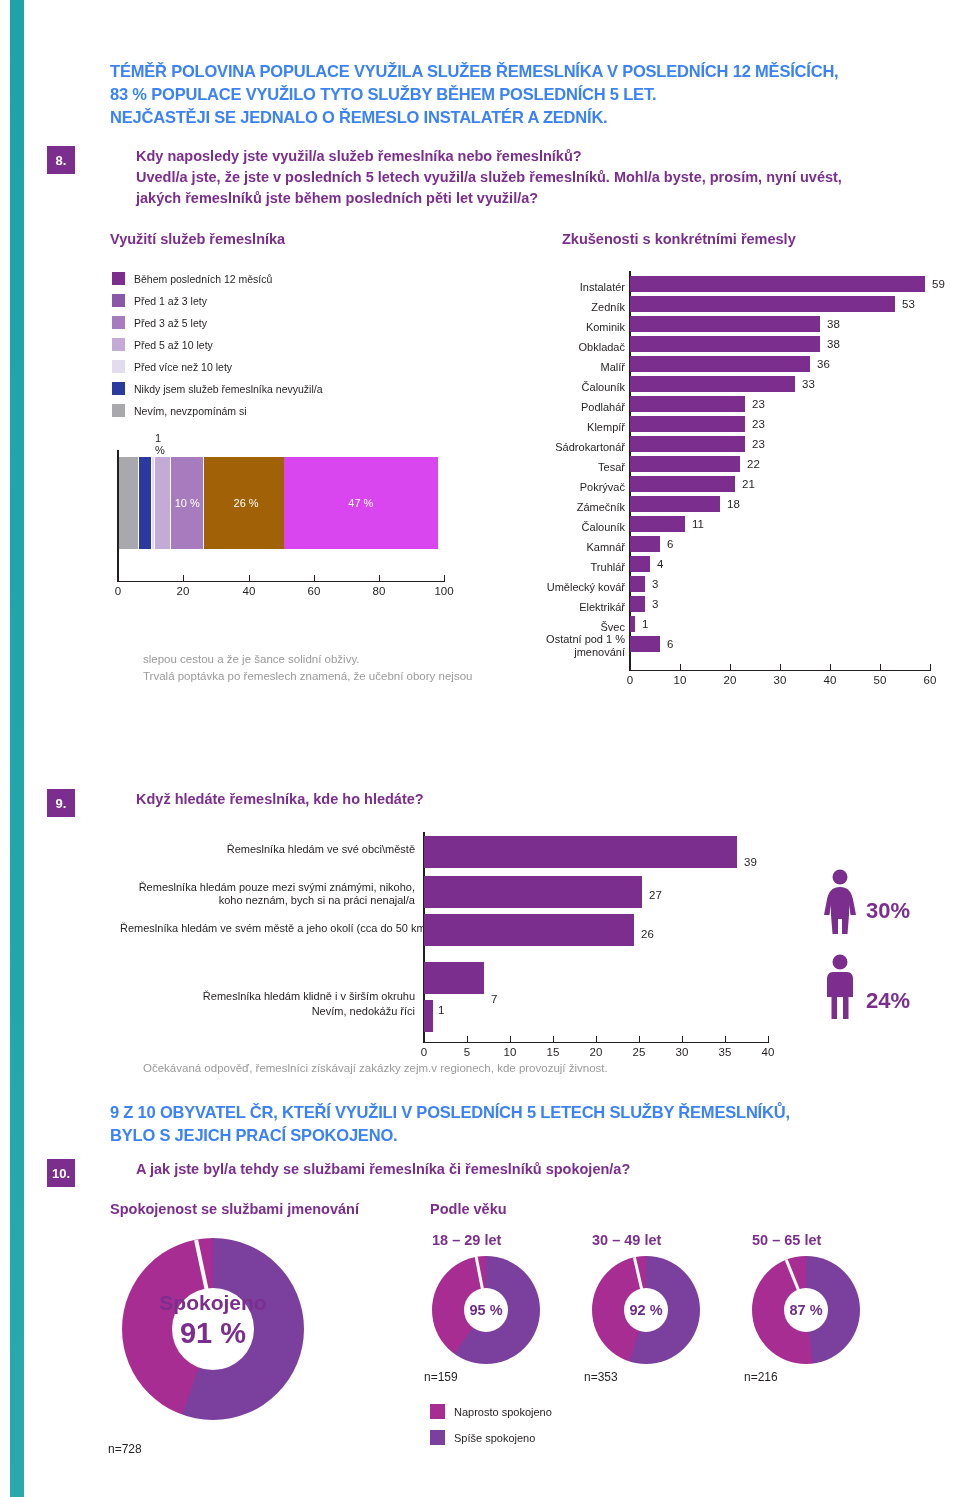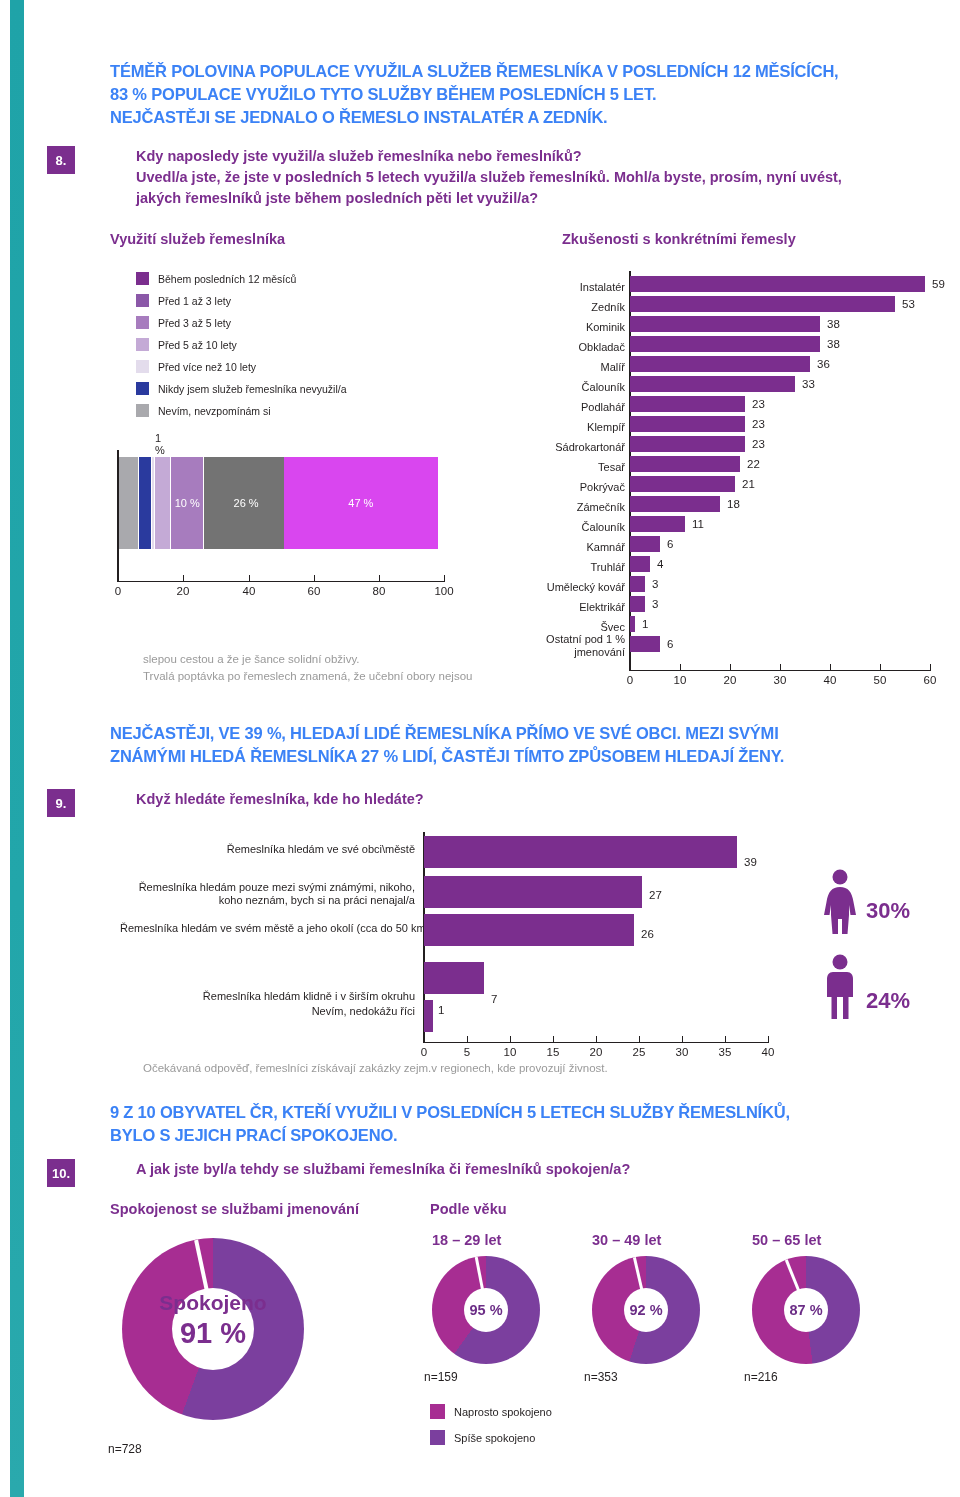--- a/index.html
+++ b/index.html
@@ -57,21 +57,20 @@
     font-size: 11.5px;
     line-height: 17px;
   }
 
   
   .legend-row {
     position: absolute;
     display: flex; align-items: center; gap: 9px;
     font-size: 10.5px; color: #231f20;
     white-space: nowrap;
-    margin-left: 24px;
   }
   .swatch { width: 13px; height: 13px; display: block; }
 
   
   .stack-wrap { position: absolute; }
   .seg {
     height: 100%;
     position: relative;
     display: flex; align-items: center; justify-content: center;
     color: #ffffff; font-size: 11px;
@@ -190,21 +189,21 @@
 
     <div class="outside-lbl" style="left:139px; top:532px; color:#ffffff;">4 %</div>
 
     <div class="axis-line-v" style="left:117px; top:450px; height:132px;"></div>
 
     <div class="seg seg-sep" style="position:absolute;left:119px;top:457px;width:19.6px;height:92px;background:#a9a9ad;"></div>
     <div class="seg seg-sep" style="position:absolute;left:138.6px;top:457px;width:13.1px;height:92px;background:#2a3a9e;"></div>
     <div class="seg seg-sep" style="position:absolute;left:151.7px;top:457px;width:3.3px;height:92px;background:#e3dcec;"></div>
     <div class="seg seg-sep" style="position:absolute;left:155px;top:457px;width:16.4px;height:92px;background:#c4aad6;"></div>
     <div class="seg seg-sep" style="position:absolute;left:171.4px;top:457px;width:32.7px;height:92px;background:#a77cbe;display:flex;align-items:center;justify-content:center;color:#fff;font-size:11px;">10 %</div>
-    <div class="seg seg-sep" style="position:absolute;left:204.1px;top:457px;width:85px;height:92px;background:#737373;display:flex;align-items:center;justify-content:center;color:#fff;font-size:11px;">26 %</div>
+    <div class="seg seg-sep" style="position:absolute;left:204.1px;top:457px;width:85px;height:92px;background:#a16207;display:flex;align-items:center;justify-content:center;color:#fff;font-size:11px;">26 %</div>
     <div class="seg" style="position:absolute;left:284px;top:457px;width:153.7px;height:92px;background:#d946ef;display:flex;align-items:center;justify-content:center;color:#fff;font-size:11px;">47 %</div>
 
     <div class="axis-line-h" style="left:117px; top:581px; width:328px;"></div>
     <div class="tick-v" style="left:118px; top:575px;"></div>
     <div class="tick-v" style="left:183px; top:575px;"></div>
     <div class="tick-v" style="left:249px; top:575px;"></div>
     <div class="tick-v" style="left:314px; top:575px;"></div>
     <div class="tick-v" style="left:379px; top:575px;"></div>
     <div class="tick-v" style="left:444px; top:575px;"></div>
 
@@ -311,24 +310,20 @@
 
     <div class="tick-lbl" style="left:630px; top:674px;">0</div>
     <div class="tick-lbl" style="left:680px; top:674px;">10</div>
     <div class="tick-lbl" style="left:730px; top:674px;">20</div>
     <div class="tick-lbl" style="left:780px; top:674px;">30</div>
     <div class="tick-lbl" style="left:830px; top:674px;">40</div>
     <div class="tick-lbl" style="left:880px; top:674px;">50</div>
     <div class="tick-lbl" style="left:930px; top:674px;">60</div>
   </div>
 
-  <div class="headline" style="left:110px; top:722px; width:845px;">
-    <div>NEJČASTĚJI, VE 39 %, HLEDAJÍ LIDÉ ŘEMESLNÍKA PŘÍMO VE SVÉ OBCI. MEZI SVÝMI</div>
-    <div>ZNÁMÝMI HLEDÁ ŘEMESLNÍKA 27 % LIDÍ, ČASTĚJI TÍMTO ZPŮSOBEM HLEDAJÍ ŽENY.</div>
-  </div>
 
   <div class="qbadge" style="left:47px; top:789px;">9.</div>
   <div class="qtext" style="left:110px; top:789px; width:700px;">Když hledáte řemeslníka, kde ho hledáte?</div>
 
   <div>
     <div class="axis-line-v" style="left:423px; top:832px; height:210px;"></div>
 
     <div class="hbar-cat" style="left:180px; top:843px; width:235px;">Řemeslníka hledám ve své obci\městě</div>
     <div class="hbar" style="left:424px; top:836px; width:313px; height:32px;"></div>
     <div class="hbar-val" style="left:744px; top:856px;">39</div>

